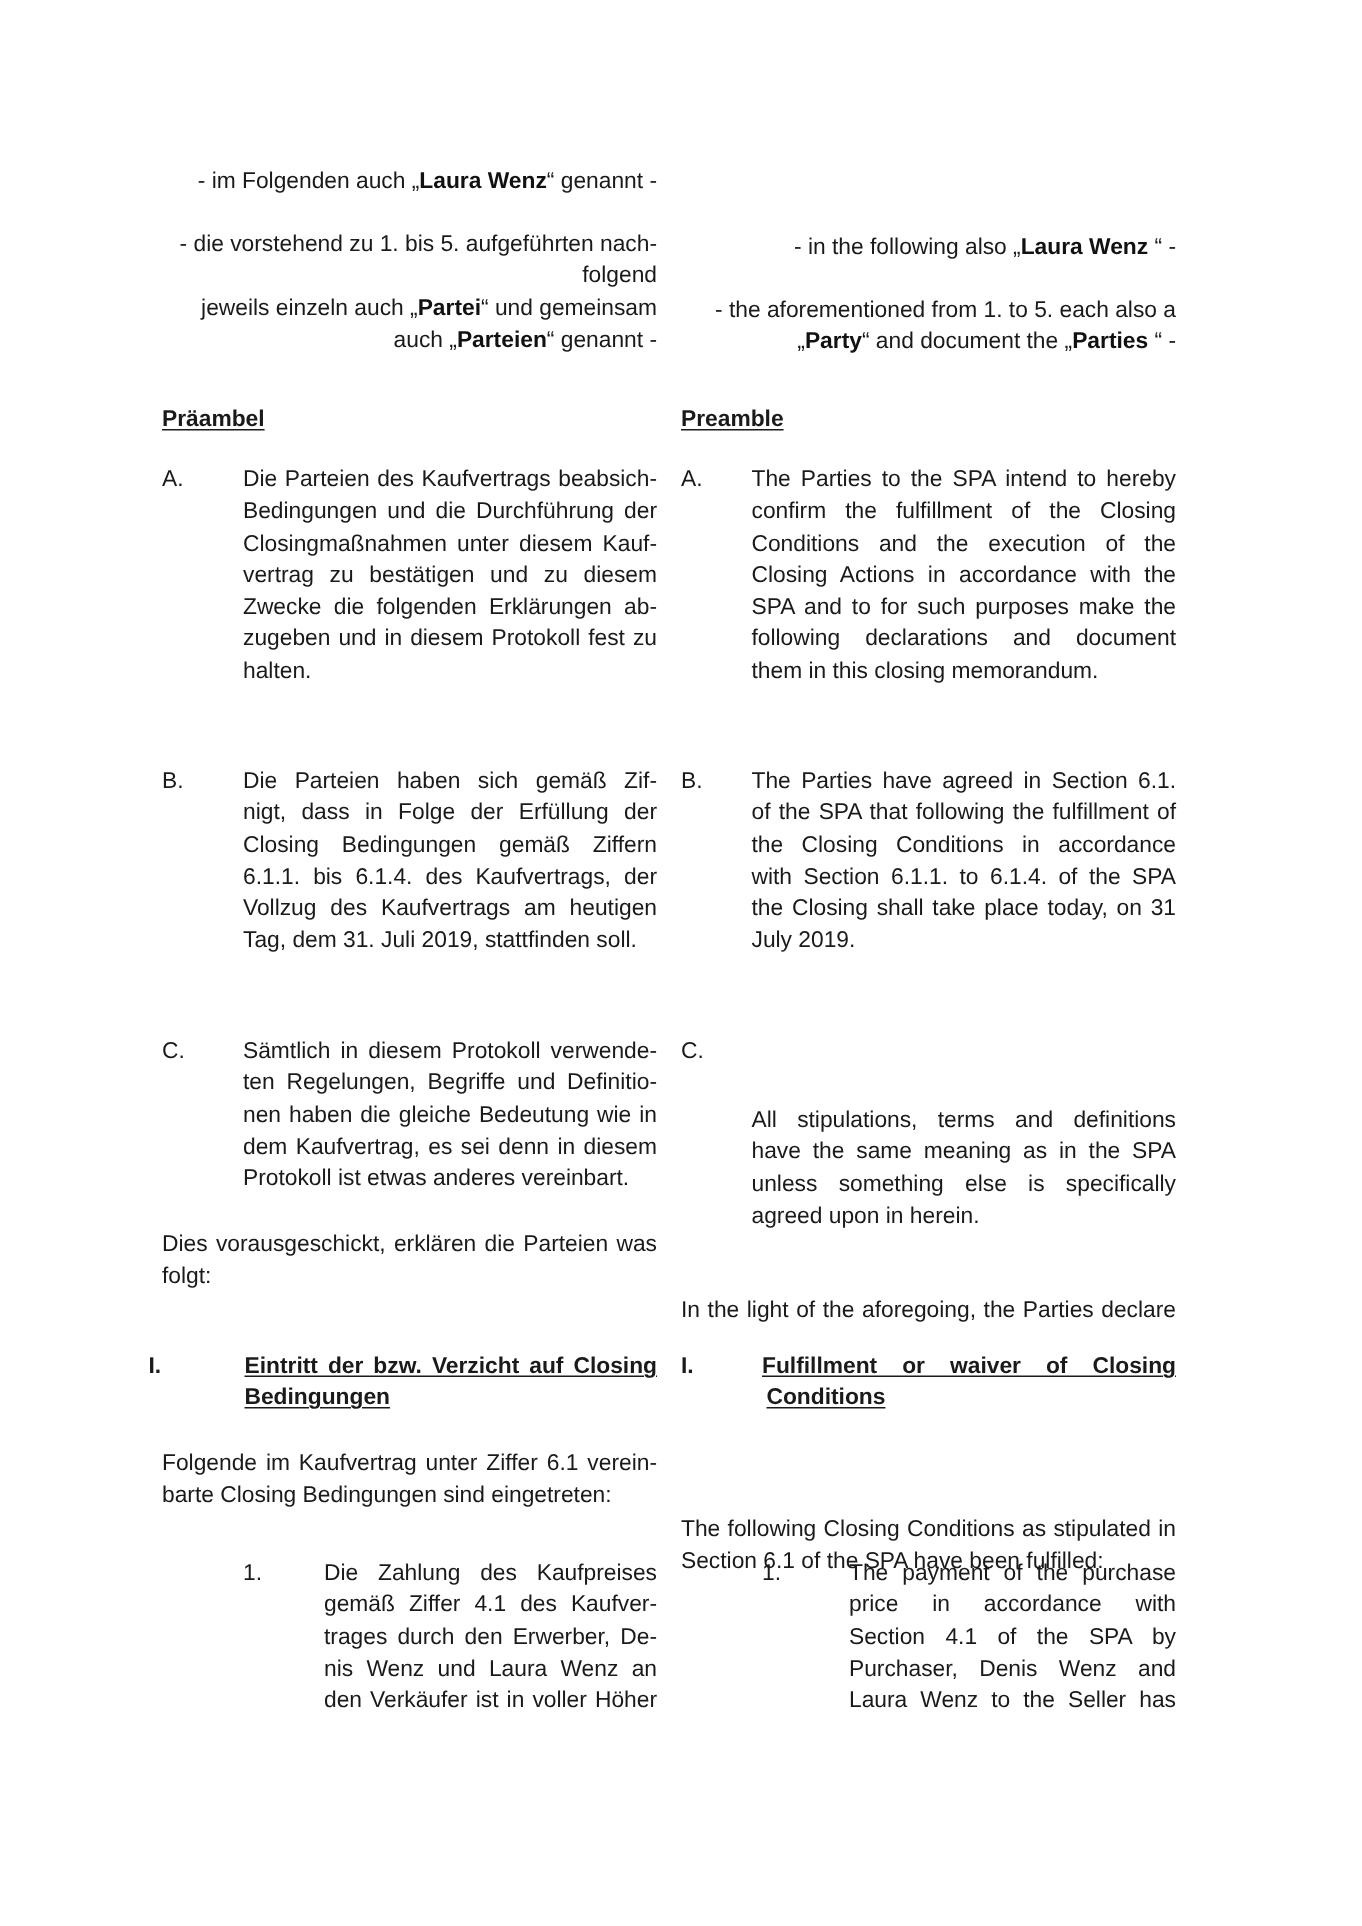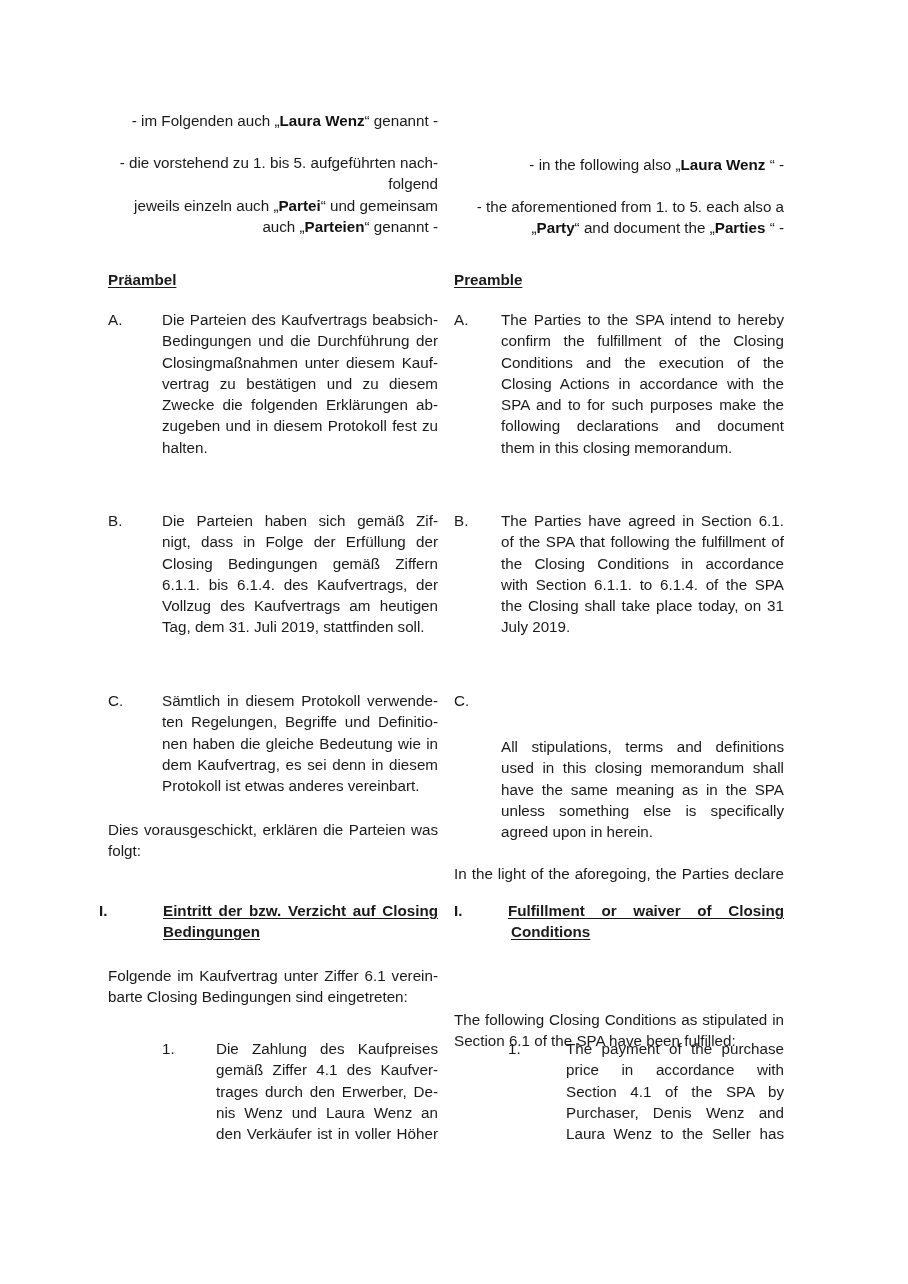--- a/index.html
+++ b/index.html
@@ -90,21 +90,20 @@
 <div class="abs body-l block" style="top:690px;">
   <div class="jl">Sämtlich in diesem Protokoll verwende-</div>
   <div class="jl">ten Regelungen, Begriffe und Definitio-</div>
   <div class="jl">nen haben die gleiche Bedeutung wie in</div>
   <div class="jl">dem Kaufvertrag, es sei denn in diesem</div>
   <div class="jl end">Protokoll ist etwas anderes vereinbart.</div>
 </div>
 <div class="abs lbl-r line" style="top:690px;">C.</div>
 <div class="abs body-r block" style="top:712px;margin-top:24px;">
   <div class="jl">All stipulations, terms and definitions</div>
-  <div class="jl">used in this closing memorandum shall</div>
   <div class="jl">have the same meaning as in the SPA</div>
   <div class="jl">unless something else is specifically</div>
   <div class="jl end">agreed upon in herein.</div>
 </div>
 
 <div class="abs col-l block" style="top:819px;">
   <div class="jl">Dies vorausgeschickt, erklären die Parteien was</div>
   <div class="jl end">folgt:</div>
 </div>
 <div class="abs col-r block" style="top:819px;">

